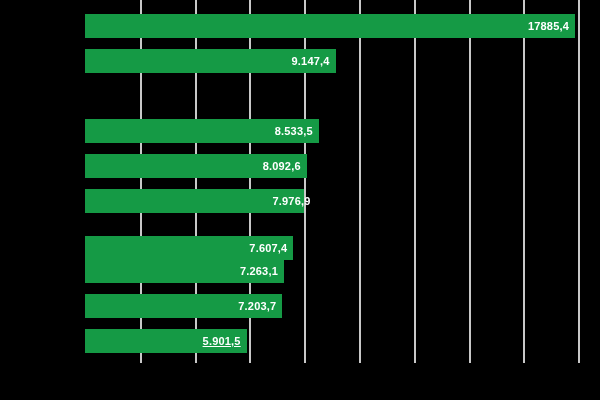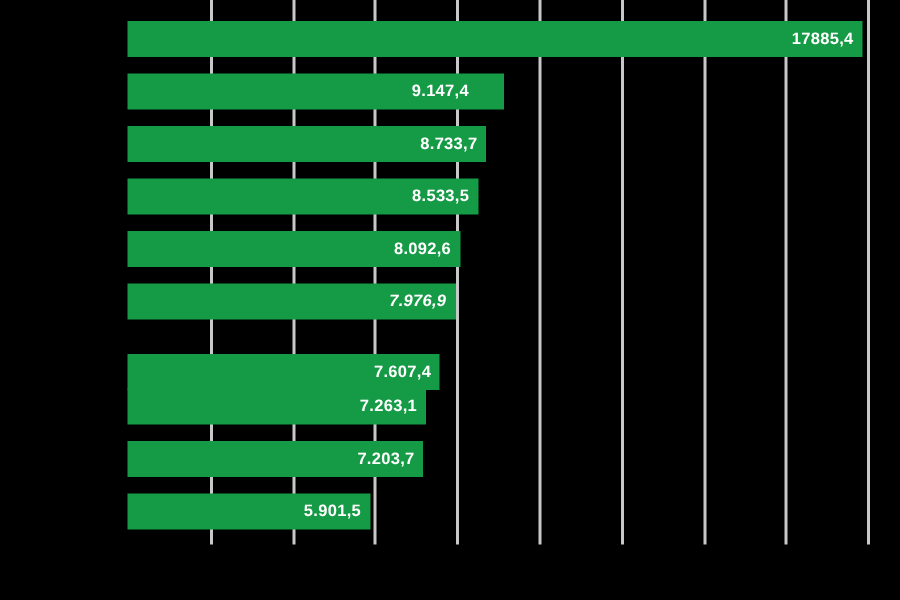--- a/index.html
+++ b/index.html
@@ -74,48 +74,44 @@
       <div class="gridline" style="left: 413.8px; top: 0px; height: 363px; background: rgb(200, 200, 200);"></div>
       <div class="gridline" style="left: 468.6px; top: 0px; height: 363px; background: rgb(200, 200, 200);"></div>
       <div class="gridline" style="left: 523.4px; top: 0px; height: 363px; background: rgb(200, 200, 200);"></div>
       <div class="gridline" style="left: 578.2px; top: 0px; height: 363px; background: rgb(200, 200, 200);"></div>
       <div class="bar-row" style="top: 14px; width: 600px;">
         <div class="bar" style="width: 490.06px; background: rgb(21, 154, 69);"></div>
         <div class="bar-label" style="left: 85px; width: 490.06px; color: rgb(255, 255, 255);">17885,4</div>
       </div>
       <div class="bar-row" style="top: 49px; width: 600px;">
         <div class="bar" style="width: 250.639px; background: rgb(21, 154, 69);"></div>
-        <div class="bar-label" style="left: 68px; width: 250.639px; color: rgb(255, 255, 255);">9.147,4</div>
-      </div>
-      <div class="bar-row" style="top: 84px; width: 600px;">
-        <div class="bar" style="width: 239.303px; background: rgb(21, 154, 69);"></div>
-        <div class="bar-label" style="left: 85px; width: 239.303px; color: rgb(255, 255, 255);">8.733,7</div>
+        <div class="bar-label" style="left: 85px; width: 250.639px; color: rgb(255, 255, 255);">9.147,4</div>
       </div>
       <div class="bar-row" style="top: 119px; width: 600px;">
         <div class="bar" style="width: 233.818px; background: rgb(21, 154, 69);"></div>
         <div class="bar-label" style="left: 85px; width: 233.818px; color: rgb(255, 255, 255); border-radius: 10px;">8.533,5</div>
       </div>
       <div class="bar-row" style="top: 154px; width: 600px;">
         <div class="bar" style="width: 221.737px; background: rgb(21, 154, 69);"></div>
         <div class="bar-label" style="left: 85px; width: 221.737px; color: rgb(255, 255, 255);">8.092,6</div>
       </div>
       <div class="bar-row" style="top: 189px; width: 600px;">
         <div class="bar" style="width: 218.567px; background: rgb(21, 154, 69);"></div>
-        <div class="bar-label" style="left: 85px; width: 218.567px; color: rgb(255, 255, 255); font-style: italic;">7.976,9</div>
+        <div class="bar-label" style="left: 98px; width: 218.567px; color: rgb(255, 255, 255);">7.976,9</div>
       </div>
       <div class="bar-row" style="top: 236px; width: 600px;">
         <div class="bar" style="width: 208.443px; background: rgb(21, 154, 69);"></div>
         <div class="bar-label" style="left: 85px; width: 208.443px; color: rgb(255, 255, 255);">7.607,4</div>
       </div>
       <div class="bar-row" style="top: 259px; width: 600px;">
         <div class="bar" style="width: 199.009px; background: rgb(21, 154, 69);"></div>
         <div class="bar-label" style="left: 85px; width: 199.009px; color: rgb(255, 255, 255); border-radius: 12px;">7.263,1</div>
       </div>
       <div class="bar-row" style="top: 294px; width: 600px;">
         <div class="bar" style="width: 197.381px; background: rgb(21, 154, 69);"></div>
         <div class="bar-label" style="left: 85px; width: 197.381px; color: rgb(255, 255, 255);">7.203,7</div>
       </div>
       <div class="bar-row" style="top: 329px; width: 600px;">
         <div class="bar" style="width: 161.701px; background: rgb(21, 154, 69);"></div>
-        <div class="bar-label" style="left: 85px; width: 161.701px; color: rgb(255, 255, 255);">5.901,5</div>
+        <div class="bar-label" style="left: 85px; width: 161.701px; color: rgb(255, 255, 255); text-decoration: underline;">5.901,5</div>
       </div>
     </div>
 </div>
 
 </body></html>

